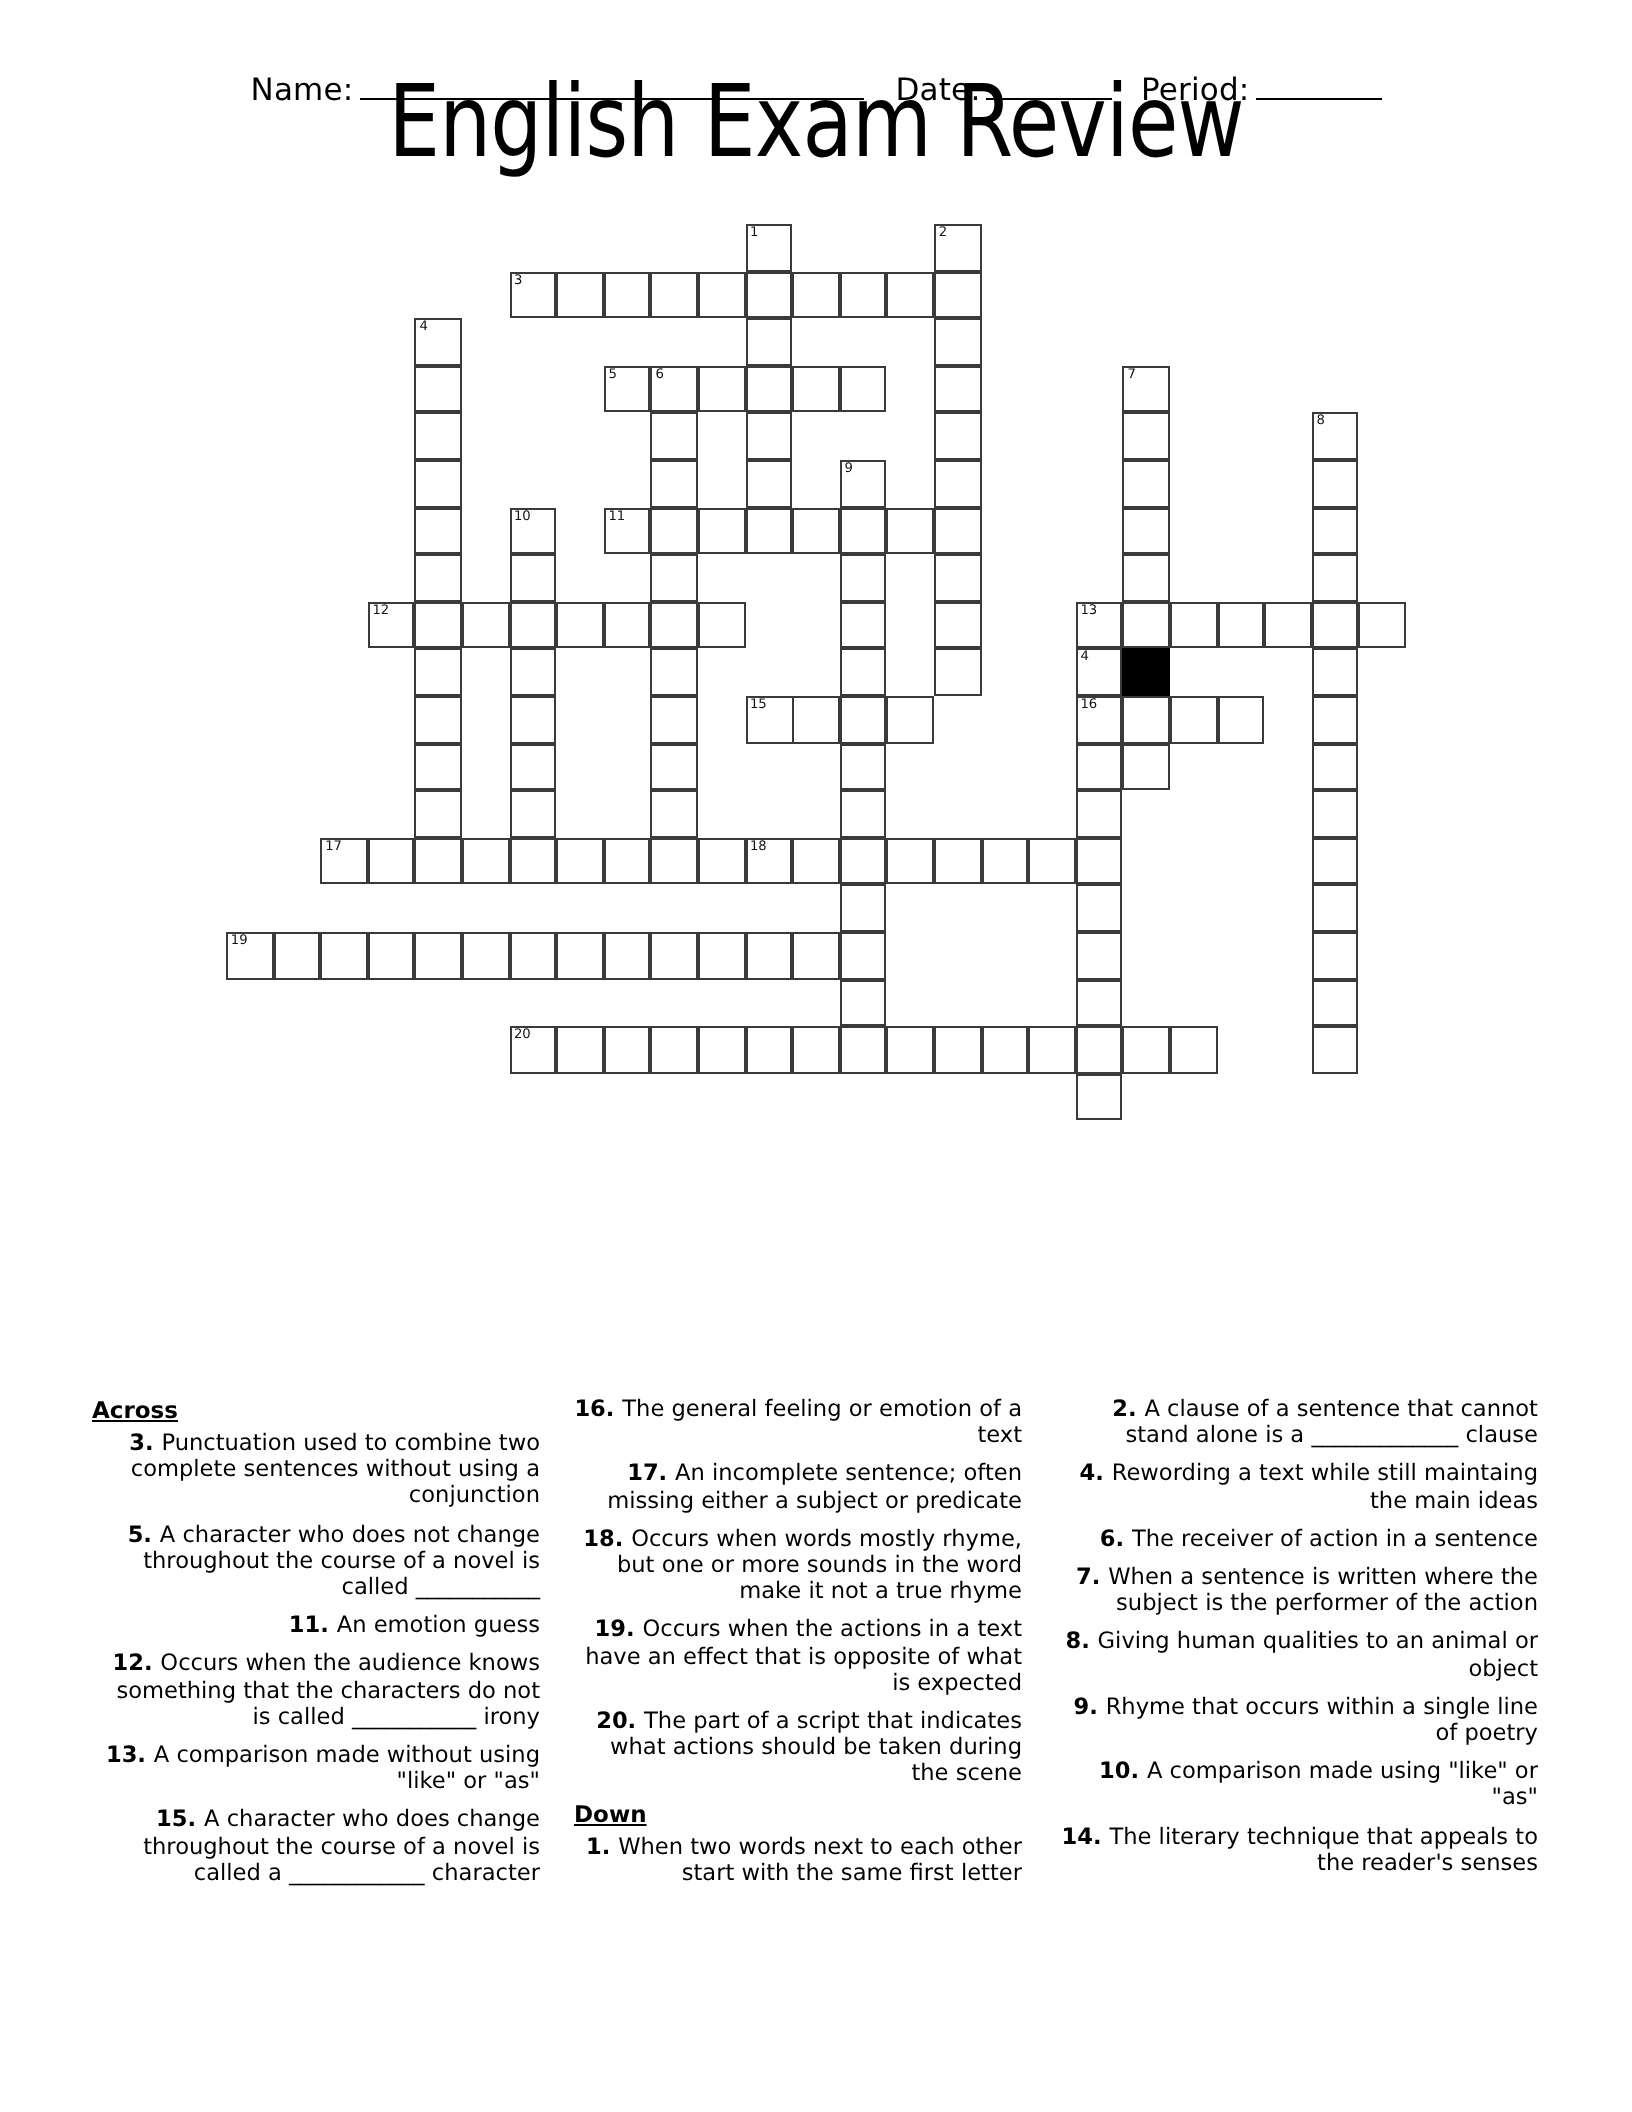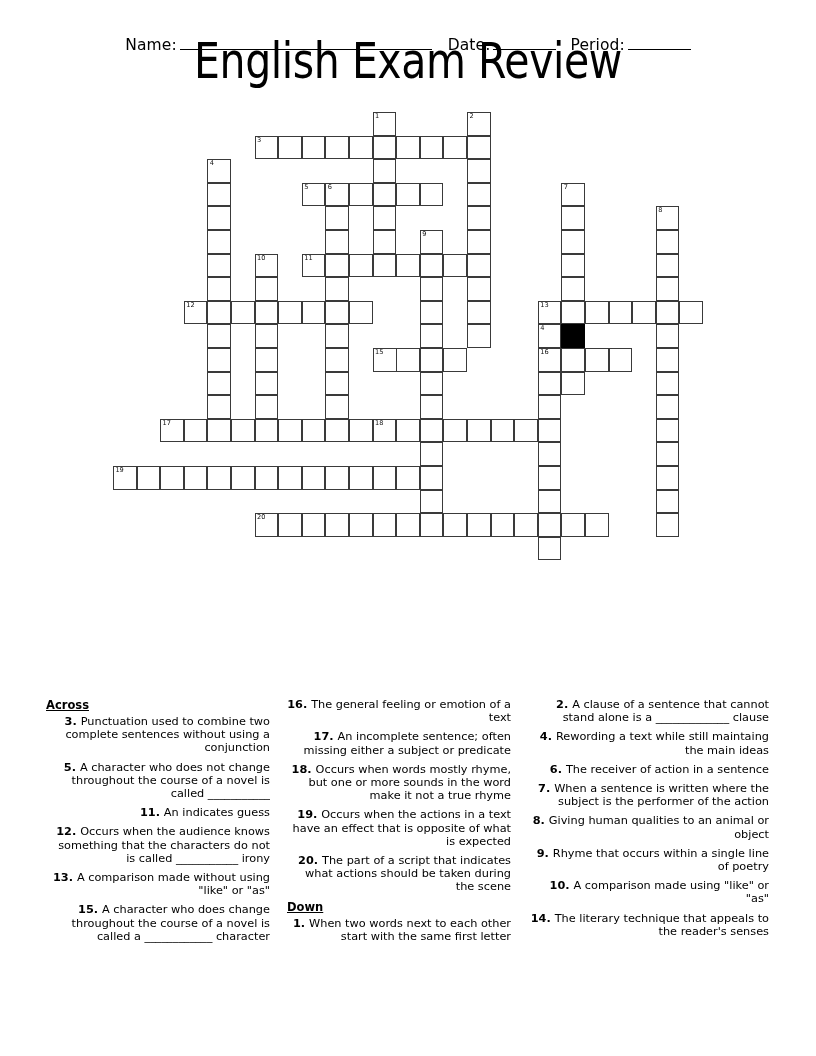--- a/index.html
+++ b/index.html
@@ -330,21 +330,21 @@
       <div class="cw-cell" style="left: 472px; top: 401.2px;"></div>
       <div class="cw-cell" style="left: 542.8px; top: 401.2px;"></div>
       <div class="cw-cell" style="left: 424.8px; top: 424.8px;"></div>
     </div>
 
   <div id="clues">
     <div class="clue-col" id="clue-col-1">
         <div class="sec-head">Across</div>
         <p class="clue"><span class="cn">3. </span><span>Punctuation used to combine two complete sentences without using a conjunction</span></p>
         <p class="clue"><span class="cn">5. </span><span>A character who does not change throughout the course of a novel is called ___________</span></p>
-        <p class="clue"><span class="cn">11. </span><span>An indicates guess</span></p>
+        <p class="clue"><span class="cn">11. </span><span>An emotion guess</span></p>
         <p class="clue"><span class="cn">12. </span><span>Occurs when the audience knows something that the characters do not is called ___________ irony</span></p>
         <p class="clue"><span class="cn">13. </span><span>A comparison made without using "like" or "as"</span></p>
         <p class="clue"><span class="cn">15. </span><span>A character who does change throughout the course of a novel is called a ____________ character</span></p>
       </div>
     <div class="clue-col" id="clue-col-2">
         <p class="clue"><span class="cn">16. </span><span>The general feeling or emotion of a text</span></p>
         <p class="clue"><span class="cn">17. </span><span>An incomplete sentence; often missing either a subject or predicate</span></p>
         <p class="clue"><span class="cn">18. </span><span>Occurs when words mostly rhyme, but one or more sounds in the word make it not a true rhyme</span></p>
         <p class="clue"><span class="cn">19. </span><span>Occurs when the actions in a text have an effect that is opposite of what is expected</span></p>
         <p class="clue"><span class="cn">20. </span><span>The part of a script that indicates what actions should be taken during the scene</span></p>

